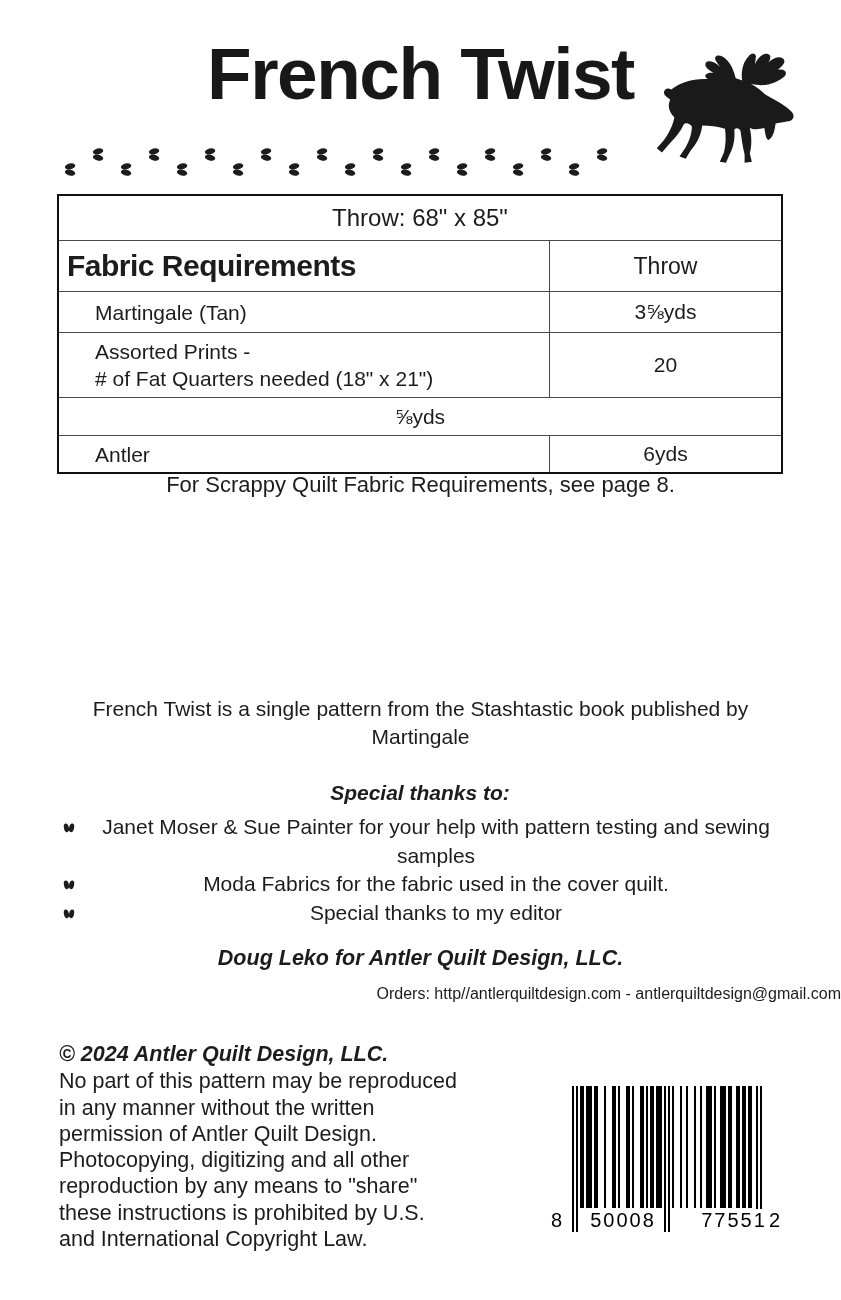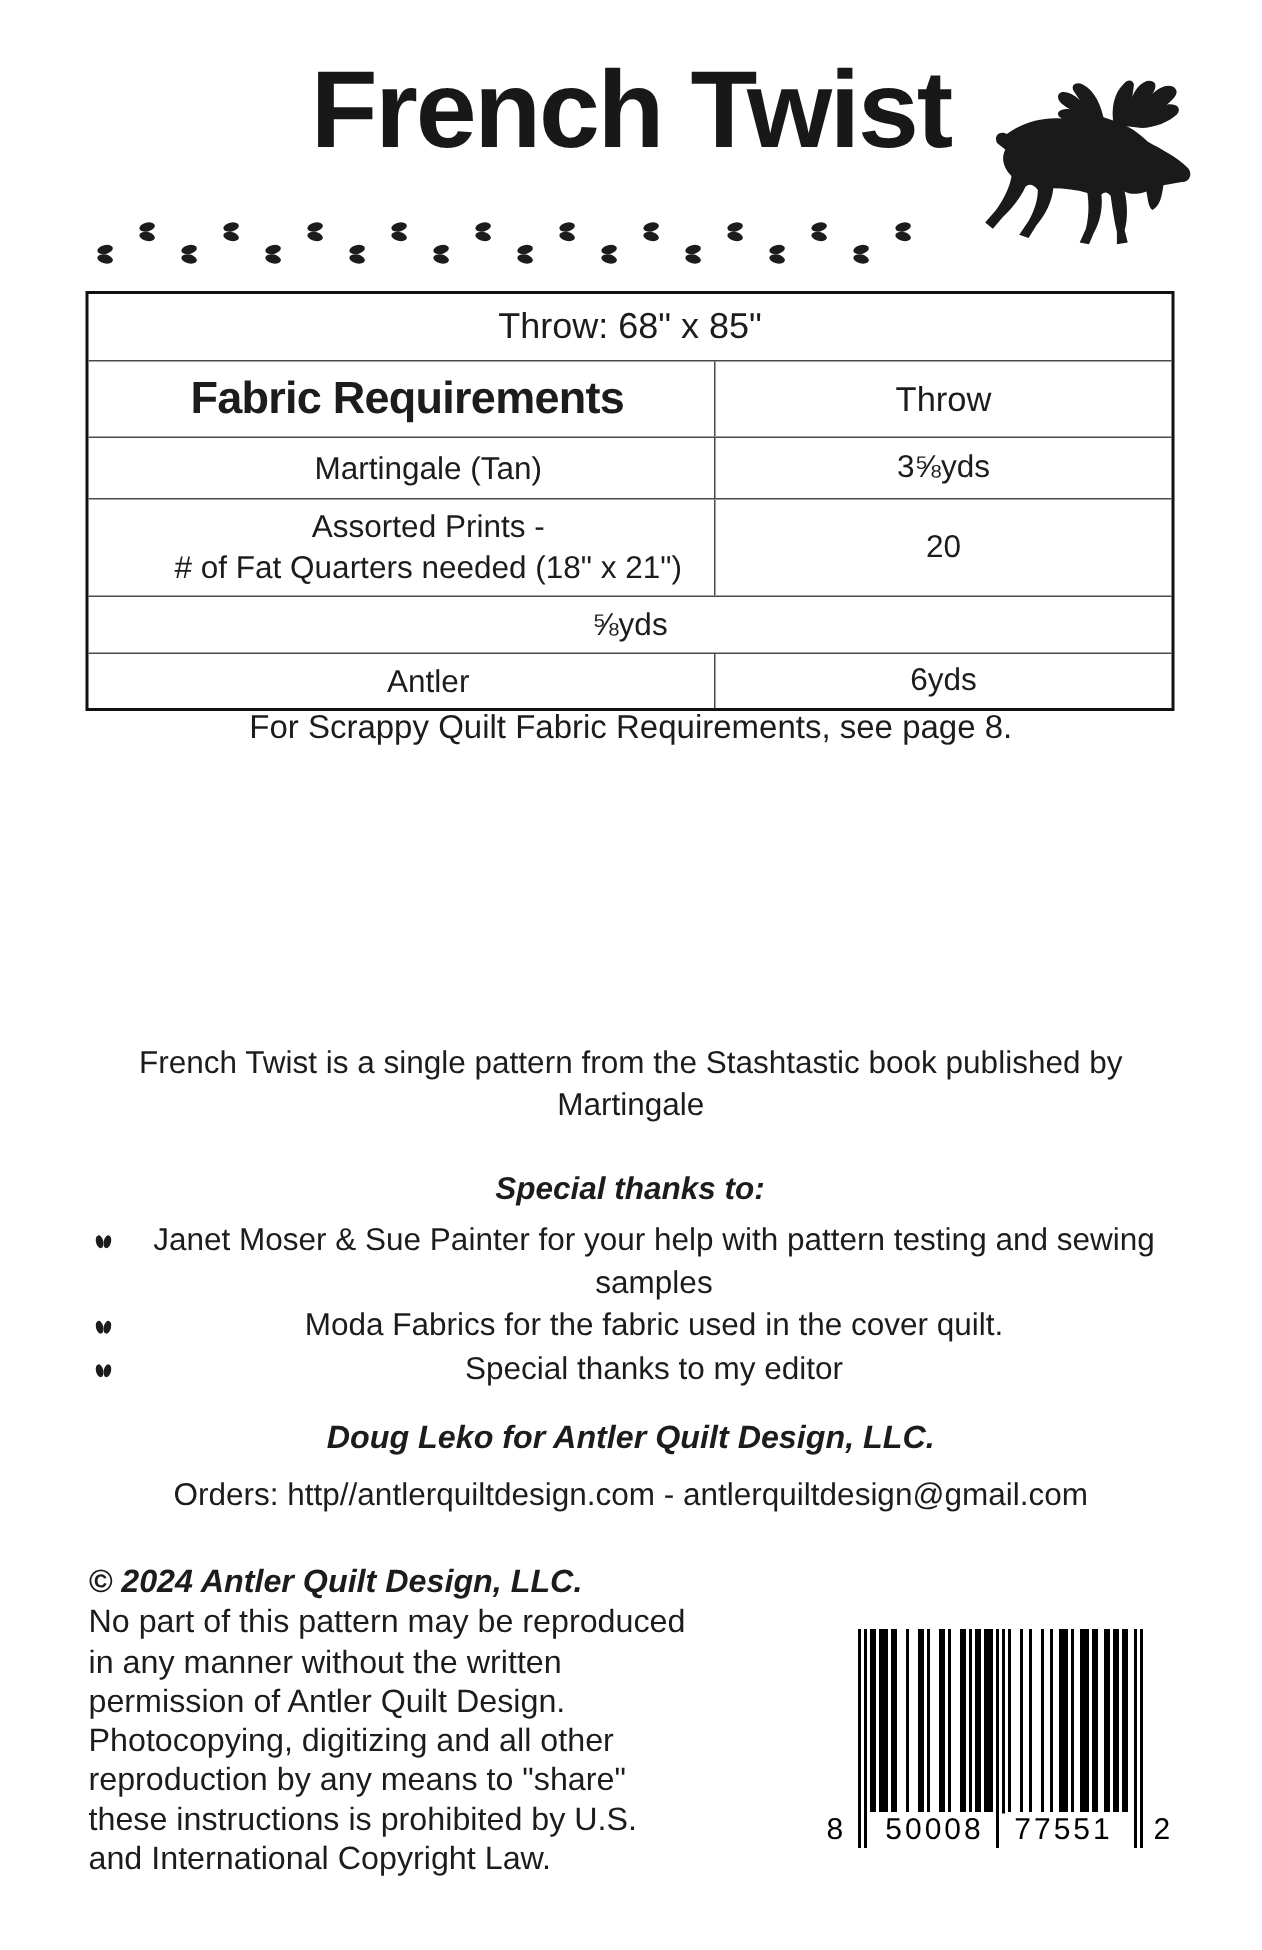--- a/index.html
+++ b/index.html
@@ -37,22 +37,22 @@
     border:2.5px solid #111;
     box-sizing:border-box;
     background:#fff;
   }
   .t-row{display:flex;border-top:1.5px solid #4a4a4a;}
   .t-row:first-child{border-top:none;}
   .t-caption{
     height:44px;display:flex;align-items:center;justify-content:center;
     font-size:24px;
   }
-  .t-c1{width:418px;border-right:1.5px solid #4a4a4a;box-sizing:border-box;
-        display:flex;flex-direction:column;justify-content:center;text-align:center;}
+  .t-c1{width:491px;border-right:1.5px solid #4a4a4a;box-sizing:border-box;
+        display:flex;flex-direction:column;justify-content:center;}
   .t-c2{flex:1;display:flex;align-items:center;justify-content:center;}
   .t-head{height:50px;}
   .t-head .t-c1{font-size:30px;font-weight:600;padding-left:8px;letter-spacing:-0.5px;}
   .t-head .t-c2{font-size:23px;}
   .t-data .t-c1{font-size:21px;padding-left:36px;line-height:27px;}
   .t-data .t-c2{font-size:21px;}
   .t-data .sub:empty{display:none;}
 
   .scrappy-note{
     position:absolute;left:0;top:472px;width:841px;
@@ -73,40 +73,40 @@
     max-width:680px;
   }
   .hoof-bullet{
     position:absolute;left:2px;top:6px;width:14px;height:17px;fill:#1c1c1c;
   }
   .credit{
     position:absolute;left:0;top:946px;width:841px;text-align:center;
     font-size:21.5px;font-style:italic;font-weight:600;
   }
   .orders{
-    position:absolute;left:0;top:985px;width:841px;text-align:center;
-    font-size:21px;
+    position:absolute;left:0;top:985px;width:841px;text-align:right;
+    font-size:16px;
   }
 
   
   .copyright{position:absolute;left:59px;top:1041px;width:470px;}
   .copyright div{font-size:21.5px;line-height:26.3px;white-space:nowrap;}
   .copyright div:first-child{font-style:italic;font-weight:600;margin-bottom:1px;}
 
   .barcode{position:absolute;left:556px;top:1086px;width:214px;height:162px;}
   .bc-bars{position:absolute;left:16px;top:0;display:flex;}
   .bc-mod{width:2px;background:#fff;}
   .bc-mod.on{background:#000;}
   .bc-digit{
     position:absolute;font-size:20px;letter-spacing:2px;
     background:#fff;padding:0 1px;color:#000;
   }
   .bc-d-left{left:-6px;top:123px;}
   .bc-d-g1{left:26px;top:123px;width:80px;text-align:center;}
-  .bc-d-g2{left:112px;top:123px;width:80px;text-align:center;}
+  .bc-d-g2{left:137px;top:123px;width:80px;text-align:center;}
   .bc-d-right{left:212px;top:123px;}
 </style>
 </head>
 <body>
 
 <svg width="0" height="0" style="position:absolute" aria-hidden="true">
   <defs>
     <symbol id="hoof" viewBox="0 0 20 20">
       <ellipse cx="6.3" cy="10.5" rx="3.5" ry="6.2" transform="rotate(-13 6.3 10.5)"></ellipse>
       <ellipse cx="13.7" cy="10.5" rx="3.5" ry="6.2" transform="rotate(13 13.7 10.5)"></ellipse>

